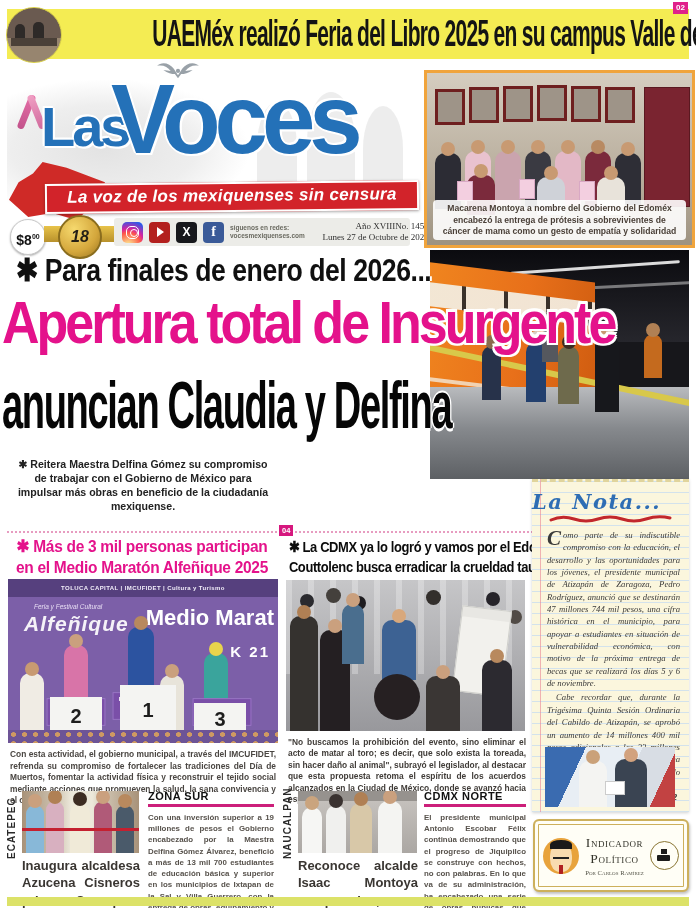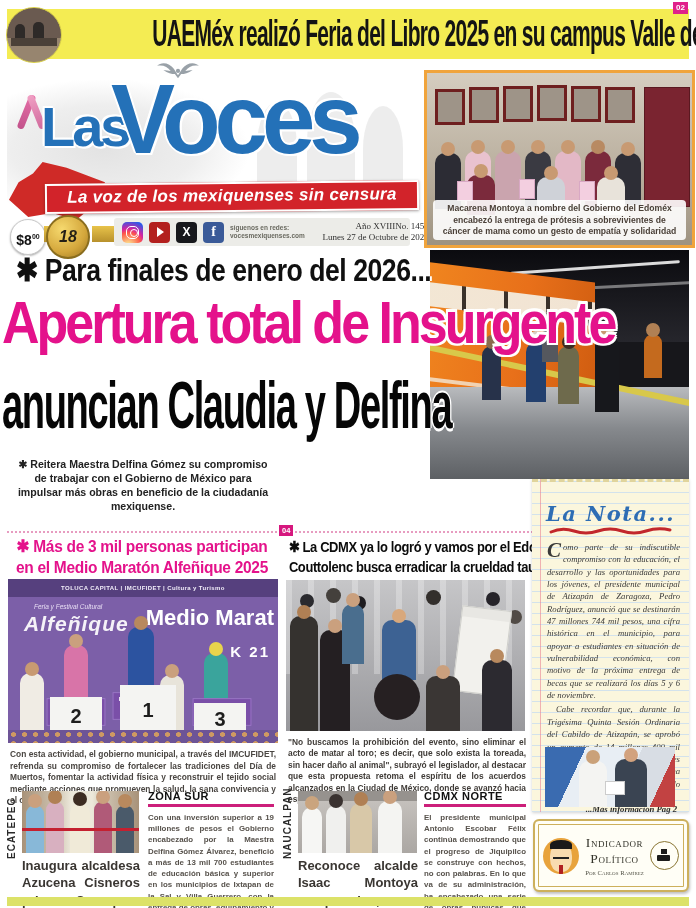--- a/index.html
+++ b/index.html
@@ -39,21 +39,21 @@
     box-shadow:0 1px 3px rgba(0,0,0,.35);transform:rotate(-.6deg);text-align:center;}
   .slogan-strip span{display:inline-block;line-height:24px;color:#fff;font-weight:bold;
     font-style:italic;font-size:17px;letter-spacing:.3px;}
 
   
   .price-circle{left:10px;top:219px;width:34px;height:34px;border-radius:50%;background:#fff;
     border:1px solid #c8c8c8;box-shadow:0 1px 2px rgba(0,0,0,.3);text-align:center;line-height:34px;
     font-weight:bold;font-size:14px;color:#111;}
   .price-circle sup{font-size:7px;}
   .medal-wing{top:226px;width:22px;height:16px;background:linear-gradient(#e8c34a,#b8912c);}
-  .medal{left:46px;top:215px;width:40px;height:40px;border-radius:50%;
+  .medal{left:58px;top:215px;width:40px;height:40px;border-radius:50%;
     background:radial-gradient(circle at 35% 30%,#f6d96e,#d4a73c 60%,#9a7420);border:2px solid #8a6d1e;
     text-align:center;line-height:40px;font-weight:bold;font-size:16px;color:#241f16;font-style:italic;}
   .social-bar{left:114px;top:218px;width:296px;height:28px;background:#ececе8;background:#ececE8;
     background-color:#ececе8;background-color:#ecece8;border-radius:3px;display:flex;align-items:center;
     gap:6px;padding:0 8px;box-sizing:border-box;}
   .sicon{width:21px;height:21px;flex:0 0 auto;position:relative;}
   .ig{background:radial-gradient(circle at 30% 110%,#fdf497 0%,#fd5949 45%,#d6249f 60%,#285aeb 90%);border-radius:5px;}
   .ig::before{content:"";position:absolute;inset:4px;border:1.6px solid #fff;border-radius:5px;}
   .ig::after{content:"";position:absolute;left:7.5px;top:7.5px;width:6px;height:6px;border:1.6px solid #fff;border-radius:50%;}
   .yt{background:#b3201e;border-radius:4px;}
@@ -147,21 +147,21 @@
   .tau-caption{left:288px;top:737px;width:238px;font-size:8.4px;font-weight:bold;color:#403c38;
     line-height:1.36;text-align:justify;}
 
   
   .notepad{left:532px;top:479px;width:157px;height:333px;box-sizing:border-box;
     border-top:3px dashed #e0d49c;box-shadow:0 1px 3px rgba(0,0,0,.18);
     background:
       linear-gradient(90deg,rgba(0,0,0,0) 0 8px,rgba(232,120,140,.55) 8px 9.5px,rgba(0,0,0,0) 9.5px),
       repeating-linear-gradient(180deg,rgba(0,0,0,0) 0 10px,#d3e2ec 10px 11px),
       #fbf6dd;}
-  .nota-title{margin:19px 0 0;text-align:center;color:#2e6db4;font-family:"DejaVu Serif",serif;
+  .nota-title{margin:7px 0 0;color:#2e6db4;font-family:"DejaVu Serif",serif;
     font-style:italic;font-weight:bold;font-size:21px;letter-spacing:1.5px;}
   .nota-squiggle{display:block;margin:0 auto;}
   .nota-headline{margin:5px 8px 0 12px;text-align:center;color:#e4128b;font-weight:bold;
     font-size:12.4px;line-height:1.28;}
   .nota-body{margin:6px 9px 0 15px;font-family:"Liberation Serif",serif;font-style:italic;
     font-size:8.7px;color:#3a3a3a;text-align:justify;line-height:1.42;}
   .nota-body.first::first-letter{font-size:21px;font-weight:bold;float:left;line-height:15px;
     padding:2px 2px 0 0;}
   .nota-body.second{text-indent:9px;margin-top:2px;}
   .nota-more{margin:2px 12px 0 0;text-align:right;font-family:"Liberation Serif",serif;

